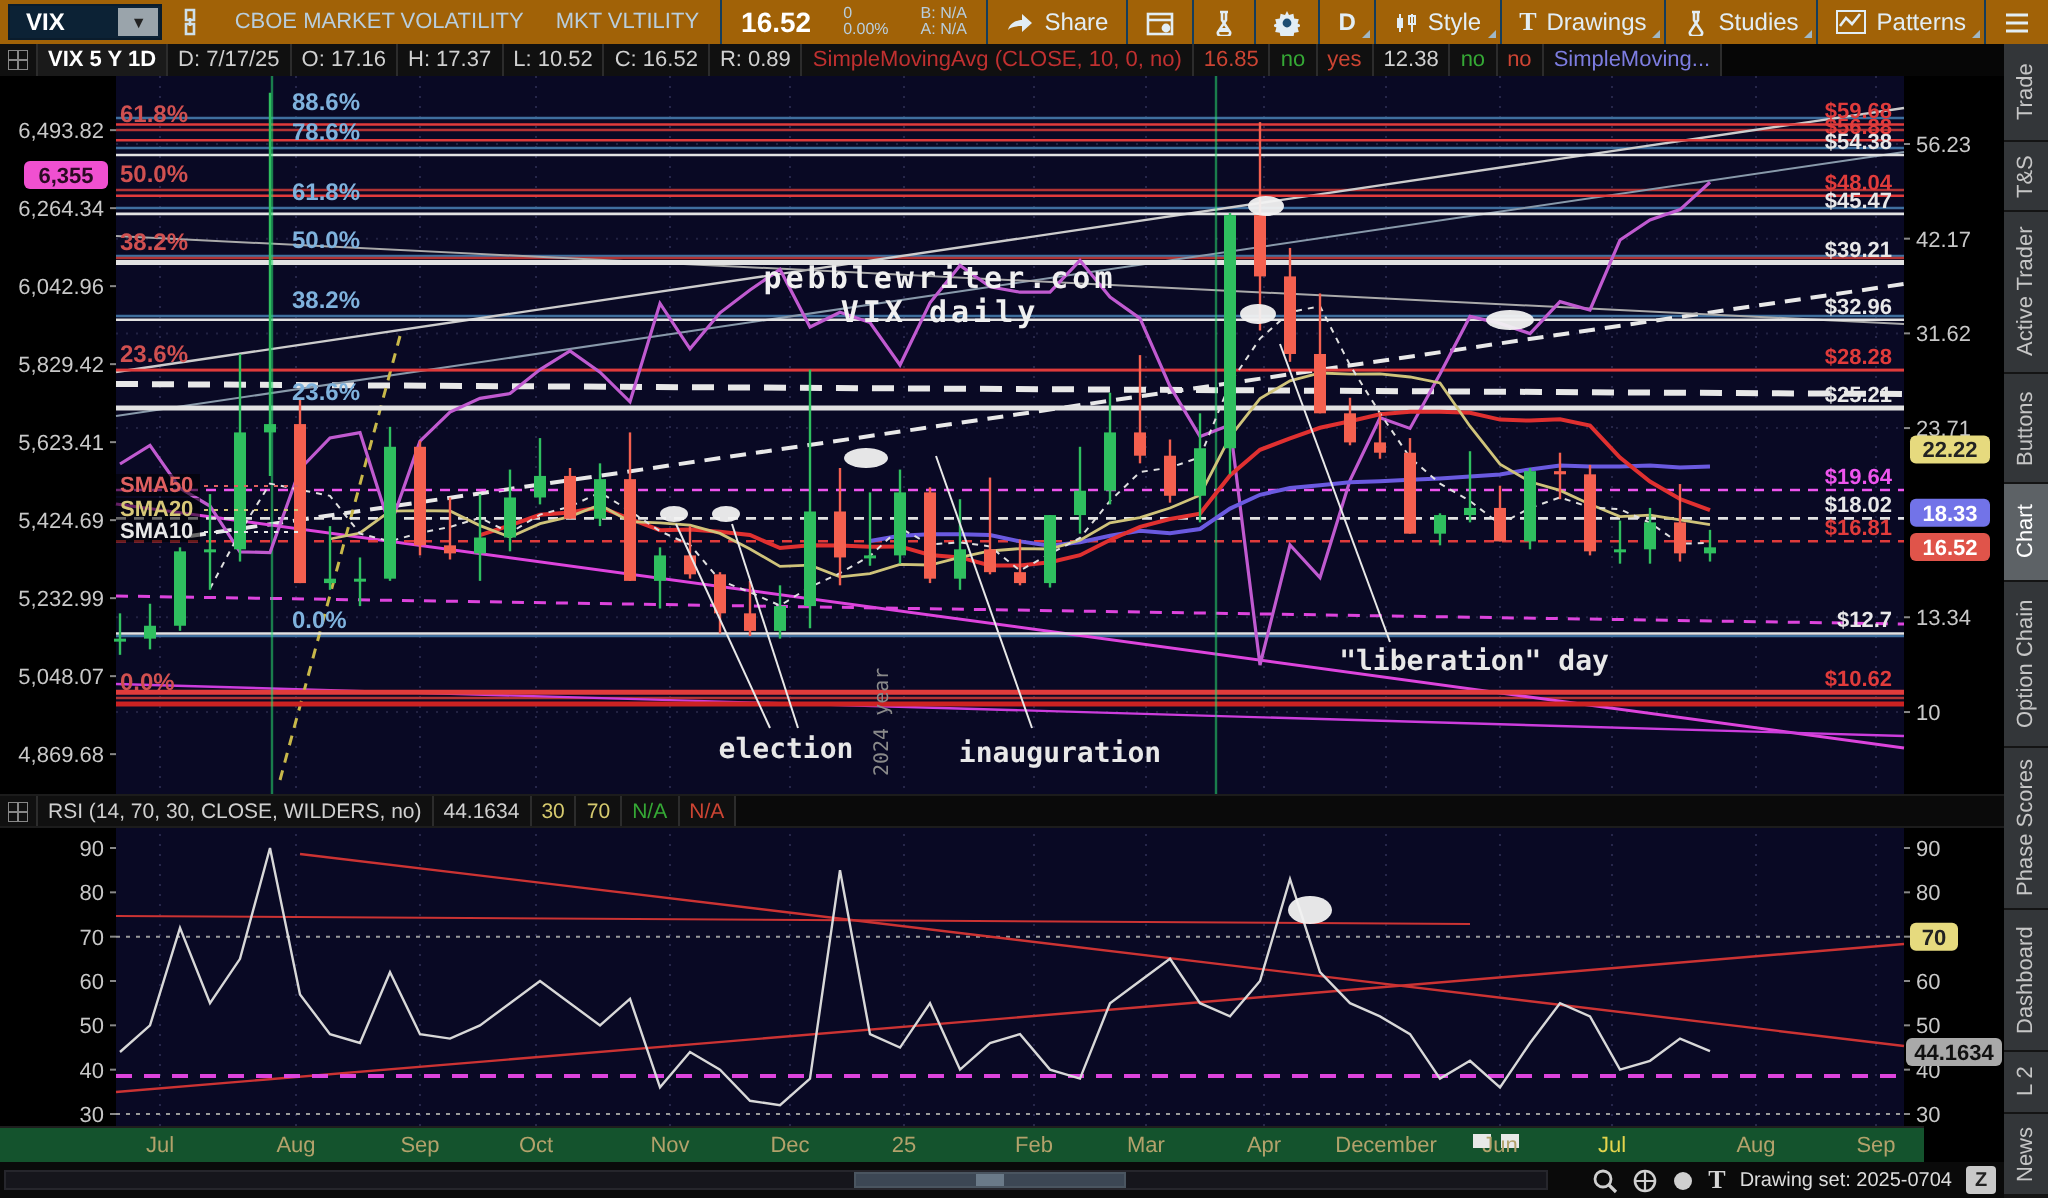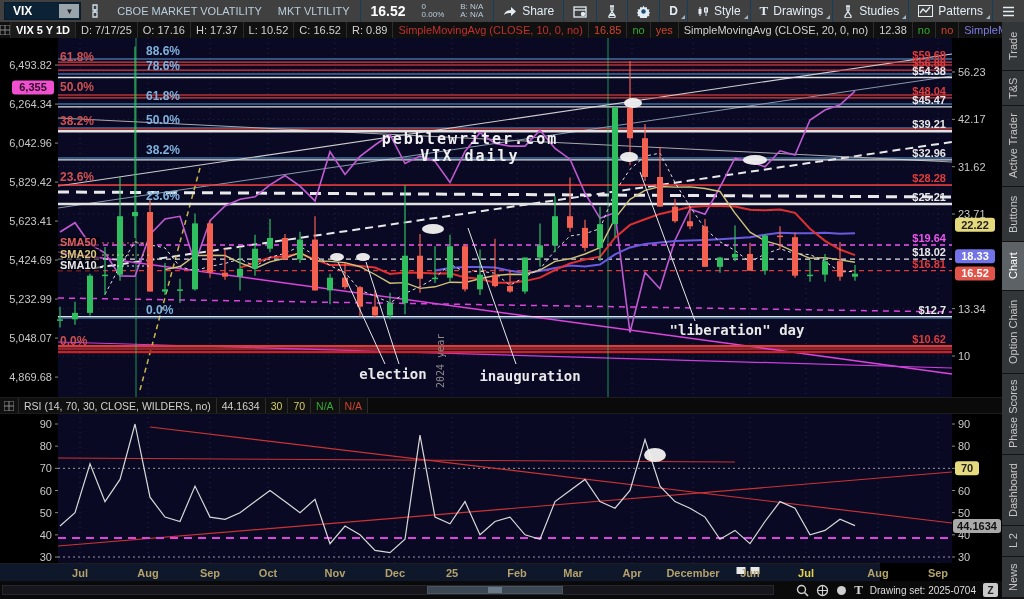--- a/index.html
+++ b/index.html
@@ -1,19 +1,19 @@
 <!DOCTYPE html>
 <html><head>
 <meta charset="utf-8">
 <style>
   html,body{margin:0;padding:0;background:#000;}
   .app{position:relative;width:1024px;height:599px;background:#000;overflow:hidden;
        font-family:"Liberation Sans",sans-serif;-webkit-font-smoothing:antialiased;}
   
-  .row1{position:absolute;top:0;left:0;width:1024px;height:22px;background:#404040;
+  .row1{position:absolute;top:0;left:0;width:1024px;height:22px;background:#a16207;
         display:flex;align-items:center;color:#d9e6ef;font-size:11px;}
   .r1sep{width:1px;height:22px;background:#153d5c;margin:0 2px;}
   .symbox{display:flex;align-items:center;margin-left:4px;background:#0c2235;border:1px solid #0a1c2c;height:16px;}
   .symtxt{padding:0 26px 0 8px;font-weight:bold;color:#fff;font-size:12px;}
   .symdrop{width:20px;height:14px;background:#9aa4ab;margin:1px;display:flex;align-items:center;justify-content:center;color:#222;font-size:8px;}
   .r1item{padding:0 8px;white-space:nowrap;display:flex;align-items:center;height:22px;}
   .r1desc{color:#b9cedd;}
   .bigpx{font-weight:bold;color:#fff;font-size:14px;}
   .stack{display:flex;flex-direction:column;line-height:8px;font-size:8px;color:#b9cedd;justify-content:center;}
   .r1right{margin-left:auto;display:flex;align-items:center;height:22px;}
@@ -36,21 +36,21 @@
   .tabstrip{position:absolute;top:22px;right:0;width:22px;height:577px;background:#141414;display:flex;flex-direction:column;gap:1px;}
   .vtab{writing-mode:vertical-rl;transform:rotate(180deg);display:flex;align-items:center;justify-content:center;
         background:#333639;color:#c6c6c6;font-size:11px;flex:0 0 auto;}
   .vtab.active{background:#5d6266;color:#fff;}
   
   .chart-wrap{position:absolute;top:38px;left:0;width:1002px;height:561px;background:#000;}
   svg text{font-family:"Liberation Sans",sans-serif;}
   svg text.mono{font-family:"DejaVu Sans Mono",monospace;}
   .rsi-header{position:absolute;top:359px;left:0;width:1002px;height:15px;background:#0a0a0a;display:flex;align-items:stretch;border-top:1px solid #1c1c1c;border-bottom:1px solid #1c1c1c;}
   .rsi-header .chip{font-size:10.5px;}
-  .month-axis{position:absolute;top:525px;left:0;width:880px;height:18px;background:#0f172a;border-top:1px solid #1e1e1e;font-weight:bold;}
+  .month-axis{position:absolute;top:525px;left:0;width:962px;height:18px;background:#14532d;border-top:1px solid #1e1e1e;}
   .month-axis span{position:absolute;top:3px;transform:translateX(-50%);font-size:11px;color:#b3a26b;}
   .month-axis span.cur{color:#e4d44c;}
   .handle-sq{position:absolute;width:9px;height:7px;background:#e8e8e8;top:11px;}
   .bottombar{position:absolute;top:543px;left:0;width:1002px;height:18px;background:#0a0a0a;}
   .sb-track{position:absolute;top:4px;left:2px;width:770px;height:8px;background:#16161c;border:1px solid #26262c;}
   .sb-handle{position:absolute;top:0px;left:424px;width:134px;height:6px;background:#3c4754;border:1px solid #4a5560;}
   .sb-grip{position:absolute;top:0;left:60px;width:14px;height:6px;background:#6a7a88;}
   .statusr{position:absolute;right:4px;top:1px;height:16px;display:flex;align-items:center;gap:7px;color:#cfcfcf;}
   .statusr .txt{font-size:10px;color:#ddd;}
   .zbtn{width:15px;height:14px;background:#c9c9c9;color:#222;border-radius:2px;font-size:10px;font-weight:bold;
@@ -163,21 +163,20 @@
         <div class="chip ">D: 7/17/25</div>
         <div class="chip ">O: 17.16</div>
         <div class="chip ">H: 17.37</div>
         <div class="chip ">L: 10.52</div>
         <div class="chip ">C: 16.52</div>
         <div class="chip ">R: 0.89</div>
         <div class="chip red">SimpleMovingAvg (CLOSE, 10, 0, no)</div>
         <div class="chip redv">16.85</div>
         <div class="chip green">no</div>
         <div class="chip redv">yes</div>
-        <div class="chip ">SimpleMovingAvg (CLOSE, 20, 0, no)</div>
         <div class="chip ">12.38</div>
         <div class="chip green">no</div>
         <div class="chip redv">no</div>
         <div class="chip purple">SimpleMoving...</div>
       </div>
     <div class="spacer"></div>
 
   </div>
 
   <nav class="tabstrip" id="tabstrip">

